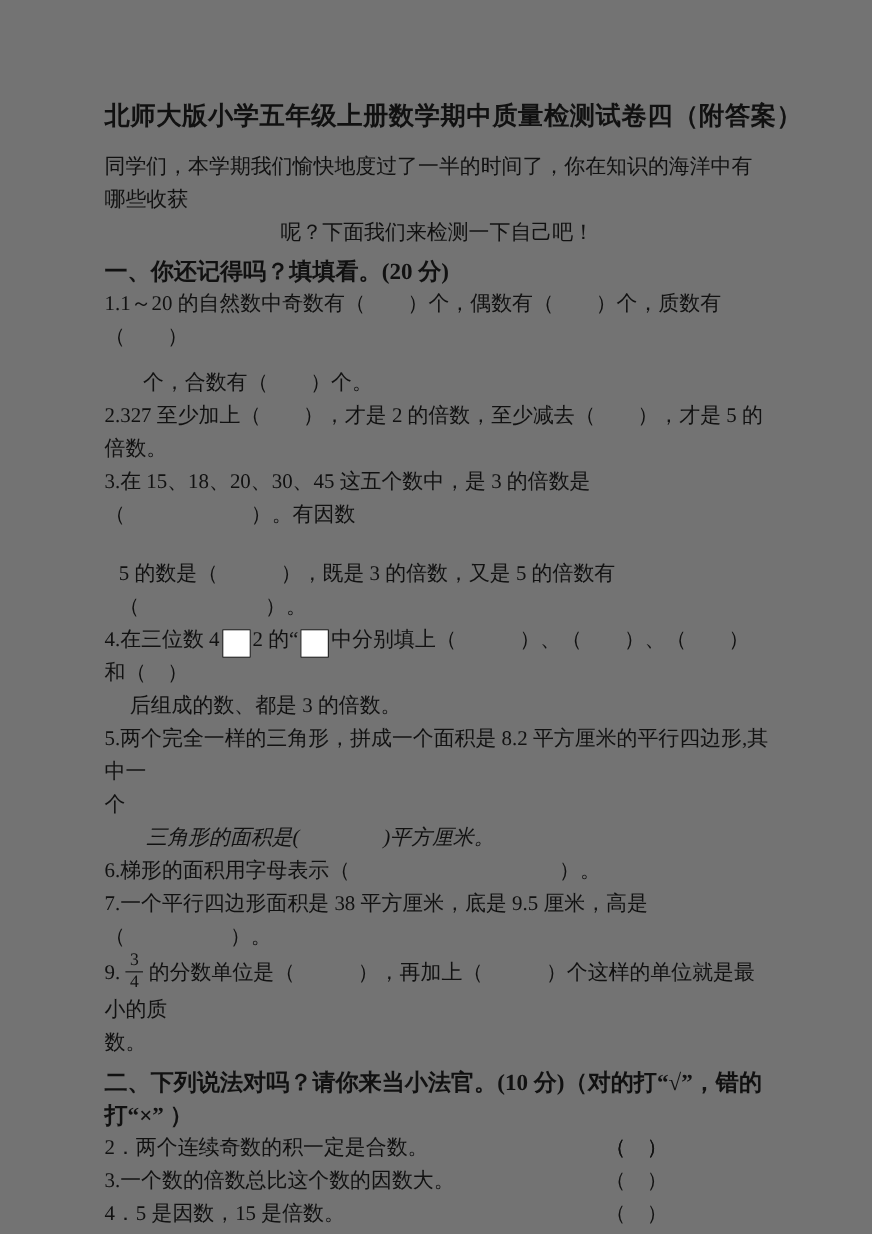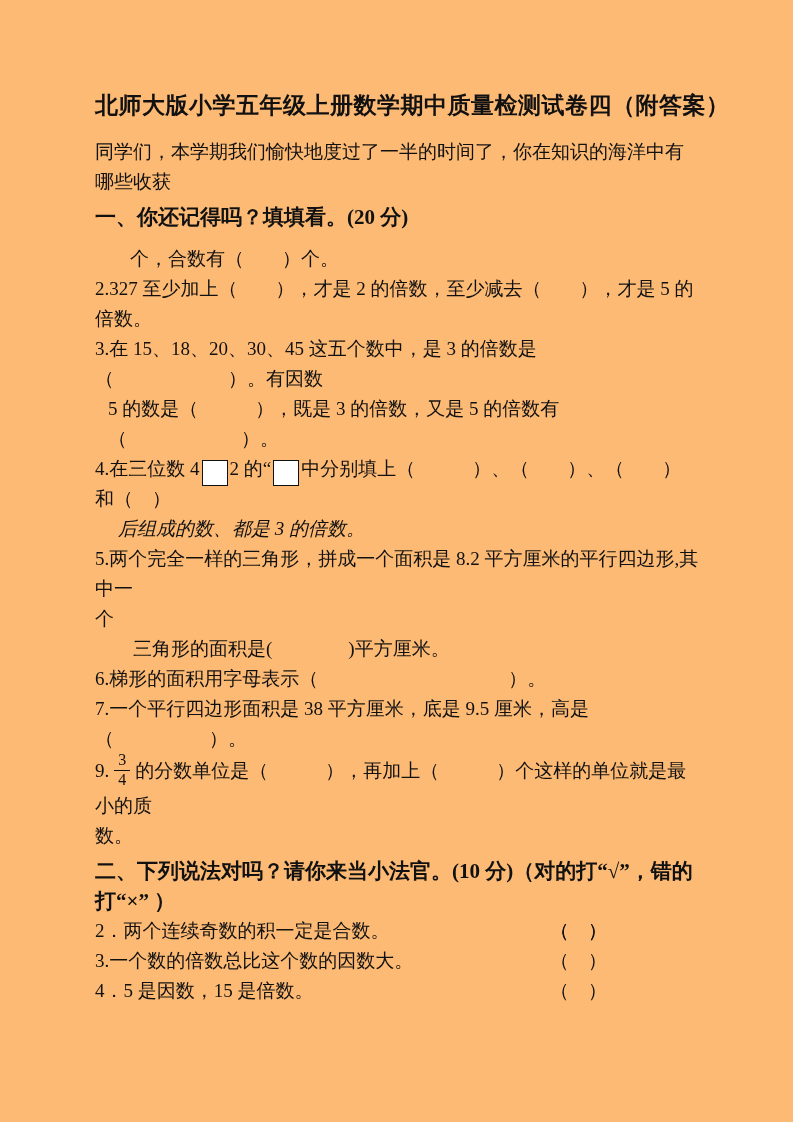--- a/index.html
+++ b/index.html
@@ -8,21 +8,21 @@
     width: 793px;
     height: 1122px;
     font-family: "Liberation Serif", "DejaVu Serif", serif;
     color: #111111;
     overflow: hidden;
   }
   .page {
     width: 793px;
     height: 1122px;
     padding: 90px 93px 40px 95px;
-    background: #fdba74;
+    background: #737373;
   }
   .title {
     font-size: 23px;
     font-weight: bold;
     text-align: center;
     line-height: 32px;
     letter-spacing: 0.5px;
     margin-bottom: 15px;
     white-space: nowrap;
   }
@@ -31,24 +31,24 @@
     line-height: 30px;
     position: relative;
   }
   .center { text-align: center; }
   .sec-heading {
     font-size: 21px;
     font-weight: bold;
     line-height: 30px;
     margin-top: 5px;
   }
-  .indent-13 { padding-left: 13px; }
-  .indent-23 { padding-left: 23px; font-style: italic; }
+  .indent-13 { padding-left: 13px; margin-top: 23px; }
+  .indent-23 { padding-left: 23px; }
   .indent-35 { padding-left: 35px; margin-top: 12px; }
-  .indent-38 { padding-left: 38px; }
+  .indent-38 { padding-left: 38px; font-style: italic; }
   .frac {
     display: inline-flex;
     flex-direction: column;
     align-items: center;
     vertical-align: middle;
     font-size: 16px;
     line-height: 1.05;
     margin: 0 5px;
     position: relative;
     top: -2px;
@@ -74,23 +74,25 @@
   .tf-bracket  { left: 455px; }
 </style>
 </head>
 <body>
 
 <div class="page">
 
   <div class="title">北师大版小学五年级上册数学期中质量检测试卷四（附答案）</div>
 
   <div class="line">同学们，本学期我们愉快地度过了一半的时间了，你在知识的海洋中有哪些收获</div>
+  <div class="line center">呢？下面我们来检测一下自己吧！</div>
 
   <div class="sec-heading">一、你还记得吗？填填看。(20 分)</div>
 
+  <div class="line">1.1～20 的自然数中奇数有（　　）个，偶数有（　　）个，质数有（　　）</div>
   <div class="line indent-35">个，合数有（　　）个。</div>
 
   <div class="line">2.327 至少加上（　　），才是 2 的倍数，至少减去（　　），才是 5 的倍数。</div>
 
   <div class="line">3.在 15、18、20、30、45 这五个数中，是 3 的倍数是（　　　　　　）。有因数</div>
   <div class="line indent-13">5 的数是（　　　），既是 3 的倍数，又是 5 的倍数有（　　　　　　）。</div>
 
   <div class="line">
     <span>4.在三位数 4</span><span class="blank-box"></span><span>2 的“</span><span class="blank-box"></span><span>中分别填上（　　　）、（　　）、（　　）和（　）</span>
   </div>

